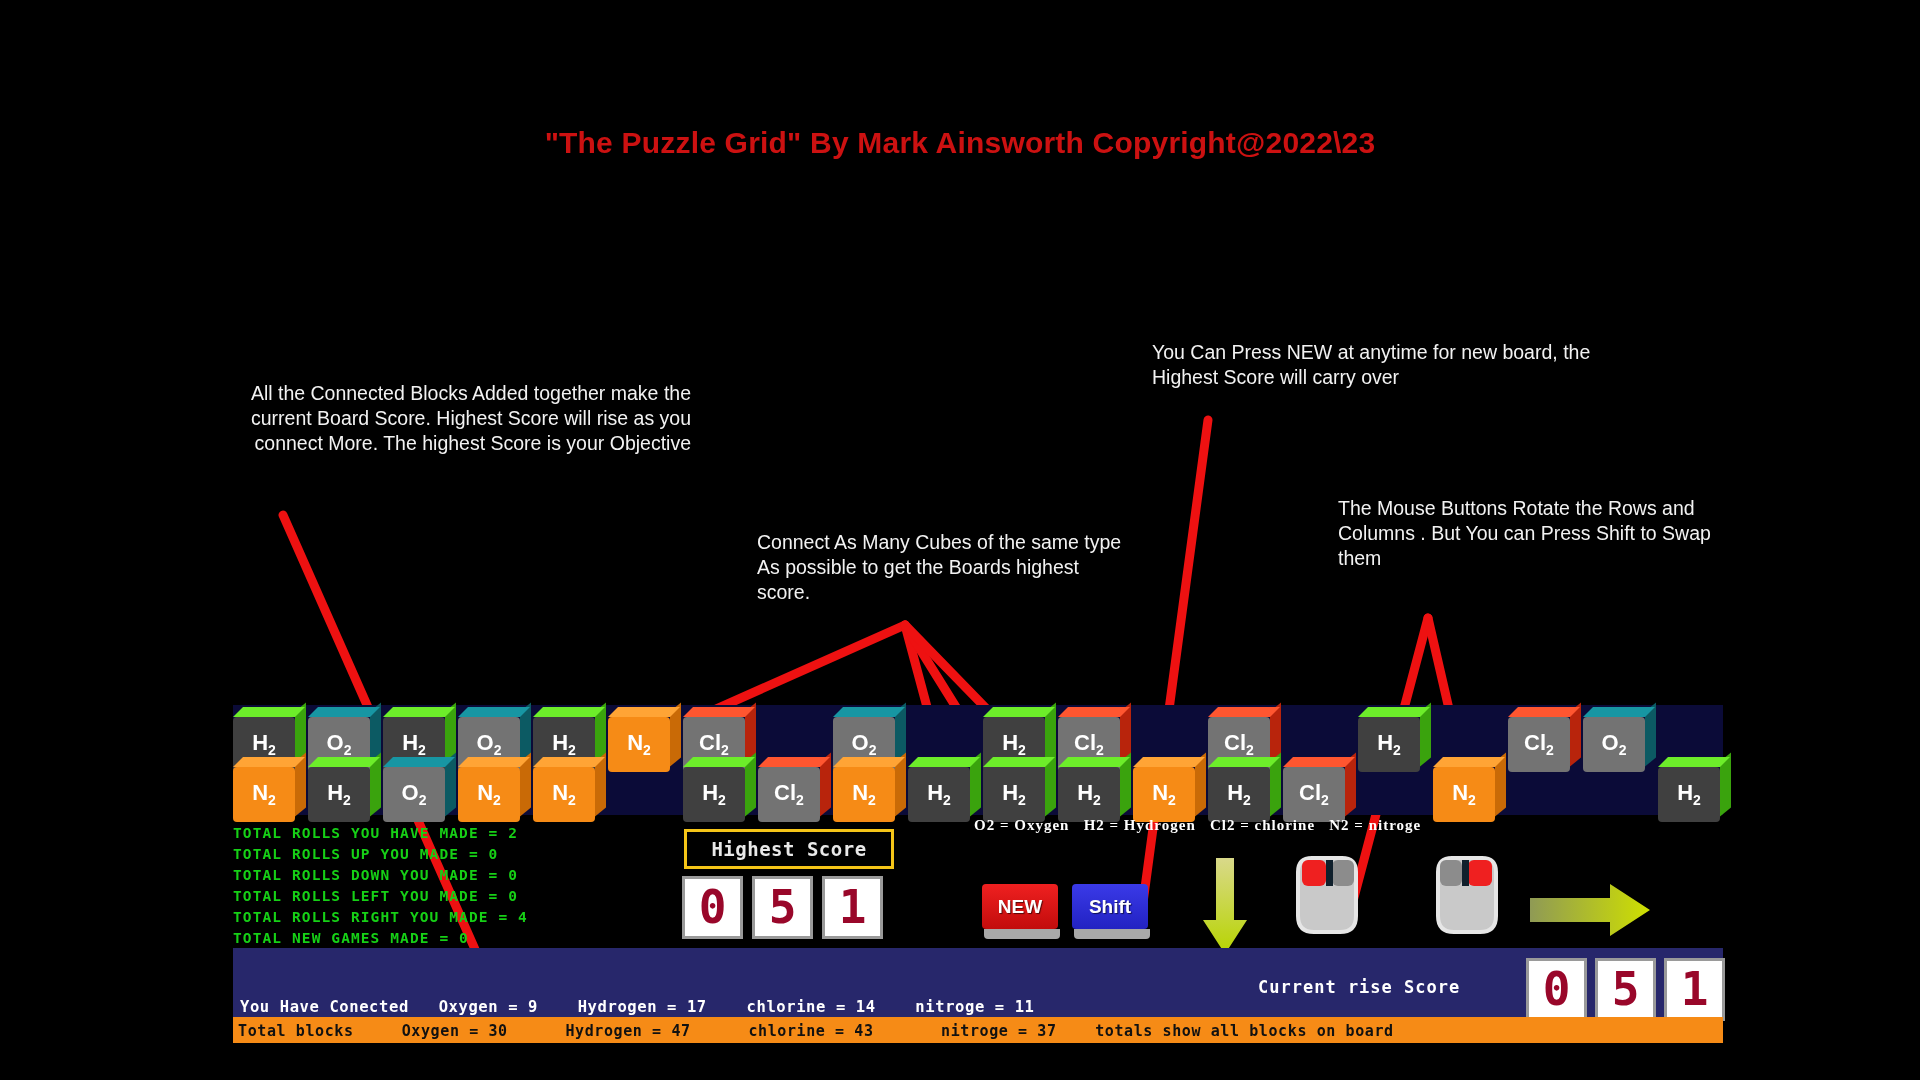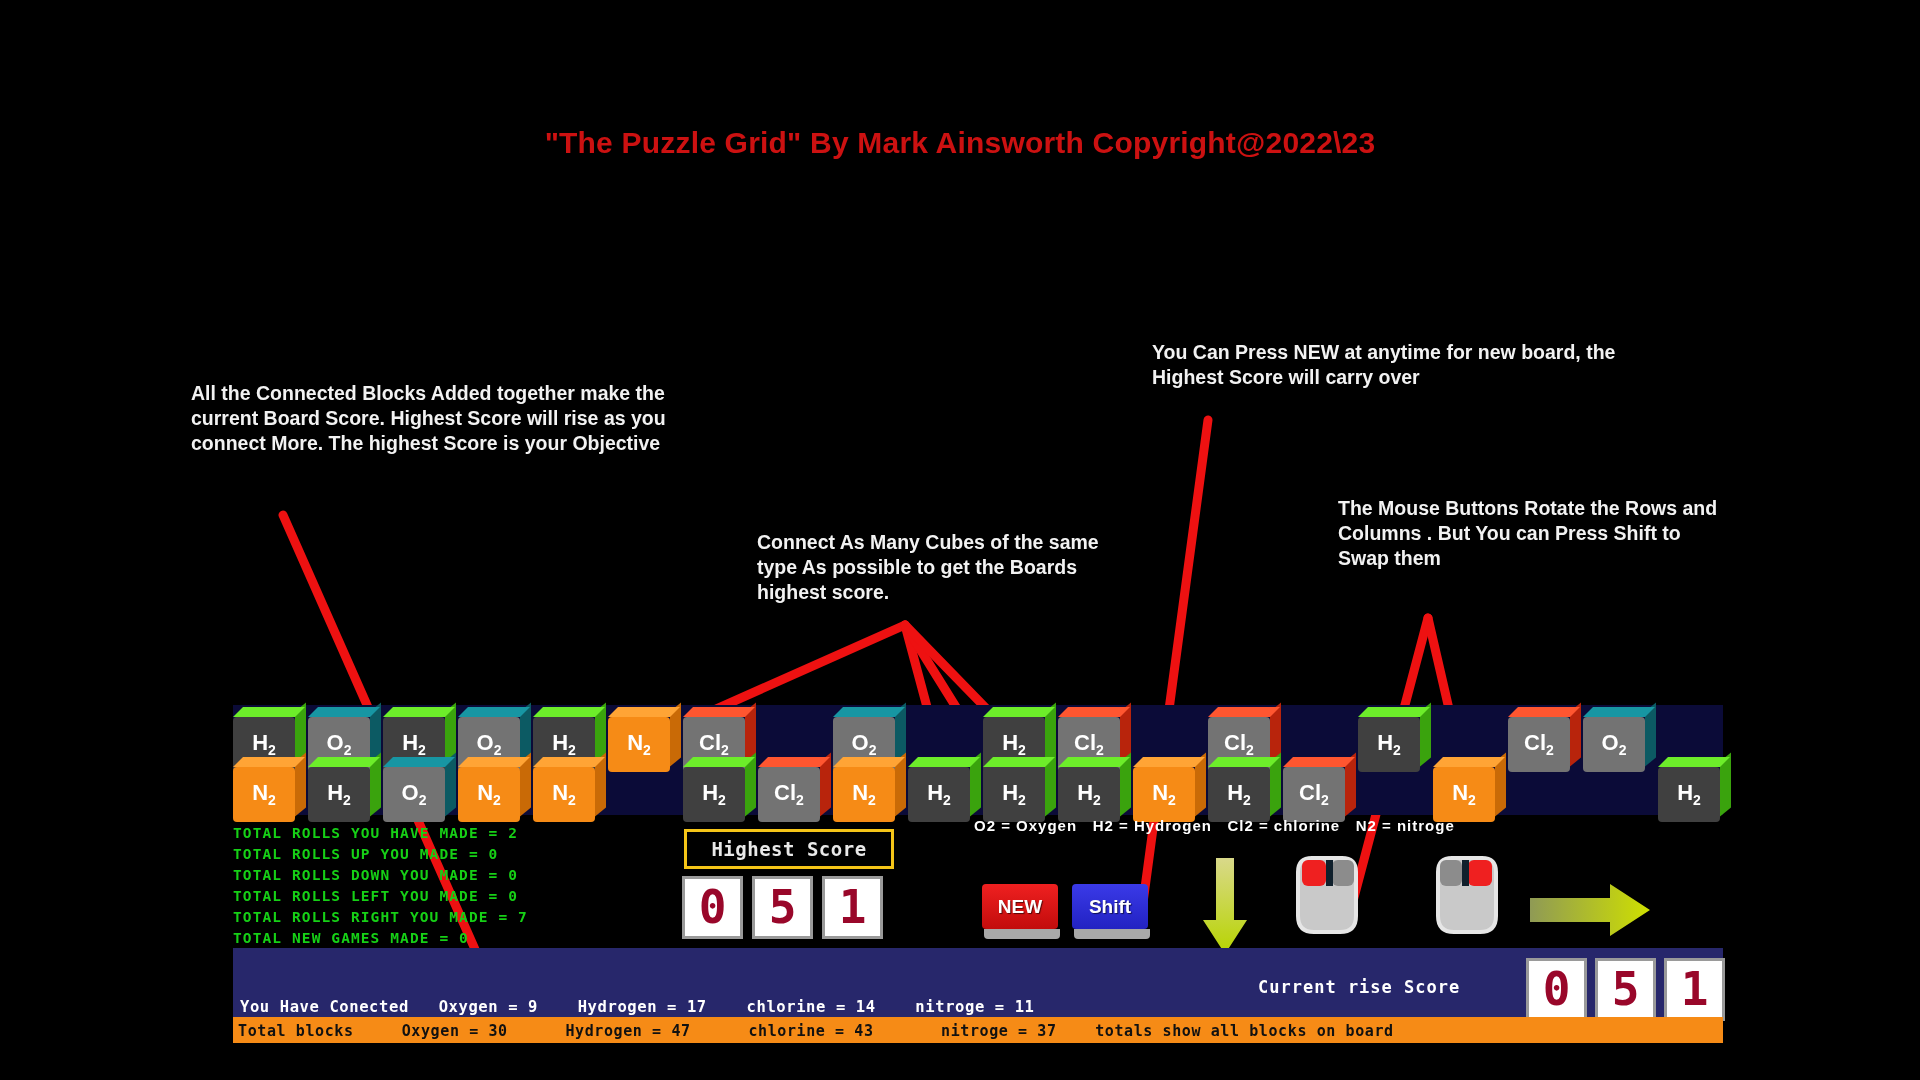--- a/index.html
+++ b/index.html
@@ -5,23 +5,23 @@
   html,body{margin:0;padding:0;background:#000;}
   body{width:1920px;height:1080px;position:relative;overflow:hidden;
        font-family:"Liberation Sans",sans-serif;}
   .layer{position:absolute;top:0;left:0;width:1920px;height:1080px;}
 
   
   #title{position:absolute;left:0;top:126px;width:1920px;text-align:center;
          color:#cc1111;font-size:30px;font-weight:bold;letter-spacing:.2px;}
 
   
-  .anno{position:absolute;color:#f2f2f2;font-size:19.5px;font-weight:bold;
+  .anno{position:absolute;color:#f2f2f2;font-size:19.5px;font-weight:normal;
         line-height:25px;text-shadow:0 0 1px #000;}
-  #anno-score{left:191px;top:381px;width:500px;}
+  #anno-score{left:191px;top:381px;width:500px;text-align:right;}
   #anno-connect{left:757px;top:530px;width:380px;}
   #anno-new{left:1152px;top:340px;width:470px;}
   #anno-mouse{left:1338px;top:496px;width:390px;}
 
   
   #arrows{pointer-events:none;}
 
   
   #board{position:absolute;left:233px;top:705px;width:1490px;height:110px;
          background:#000;}
@@ -43,21 +43,21 @@
   .cube .top{position:absolute;left:5px;top:-10px;width:62px;height:10px;
         transform:skewX(-45deg);}
   .cube.h2 .top{background:#6ded2a;}
   .cube.o2 .top{background:#1796a3;}
   .cube.n2 .top{background:#ffa435;}
   .cube.cl2 .top{background:#ff5630;}
   .dkblue{position:absolute;background:#0b0b38;}
 
   
   #legend{position:absolute;left:974px;top:817px;color:#fff;
-          font-family:Liberation Sans, sans-serif;font-size:15px;
+          font-family:Liberation Serif, serif;font-size:15px;
           font-weight:bold;letter-spacing:1px;white-space:pre;}
 
   
   #stats{position:absolute;left:233px;top:823px;color:#16d016;
          font-family:"DejaVu Sans Mono",monospace;font-size:14.5px;
          font-weight:bold;letter-spacing:1.1px;line-height:21px;white-space:pre;}
 
   
   #hs-box{position:absolute;left:684px;top:829px;width:204px;height:34px;
           border:3px solid #f5c518;background:#000;
@@ -277,21 +277,21 @@
       <div class="cube h2" style="left: 1425px; top: 62px;">
         <div class="side"></div>
         <div class="top"></div>
         <span>H<sub>2</sub></span>
       </div>
     </div>
 </div>
 
 <div id="legend">O2 = Oxygen   H2 = Hydrogen   Cl2 = chlorine   N2 = nitroge</div>
 
-<div id="stats"><div>TOTAL ROLLS YOU HAVE MADE = 2</div><div>TOTAL ROLLS UP YOU MADE = 0</div><div>TOTAL ROLLS DOWN YOU MADE = 0</div><div>TOTAL ROLLS LEFT YOU MADE = 0</div><div>TOTAL ROLLS RIGHT YOU MADE = 7</div><div>TOTAL NEW GAMES MADE = 0</div></div>
+<div id="stats"><div>TOTAL ROLLS YOU HAVE MADE = 2</div><div>TOTAL ROLLS UP YOU MADE = 0</div><div>TOTAL ROLLS DOWN YOU MADE = 0</div><div>TOTAL ROLLS LEFT YOU MADE = 0</div><div>TOTAL ROLLS RIGHT YOU MADE = 4</div><div>TOTAL NEW GAMES MADE = 0</div></div>
 
 <div id="hs-box">
   <span>Highest Score</span>
 </div>
 <div id="hs-digits">
     <div class="digit">0</div>
     <div class="digit">5</div>
     <div class="digit">1</div>
   </div>
 

